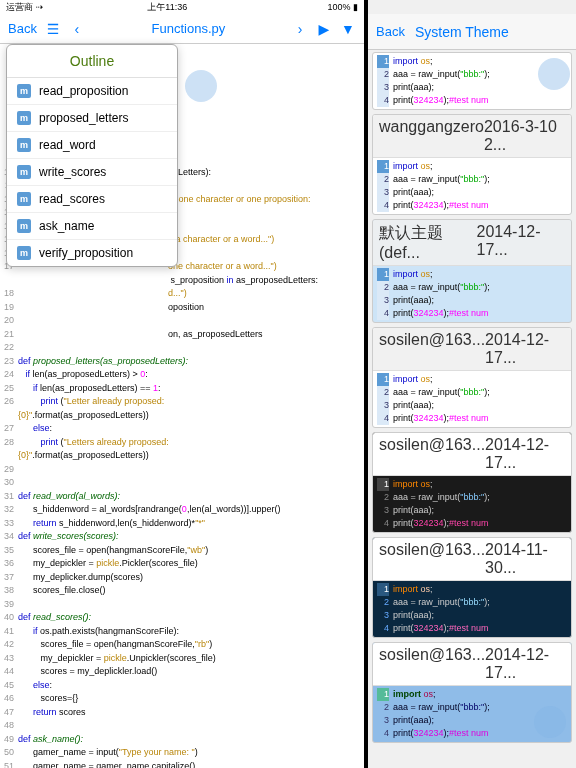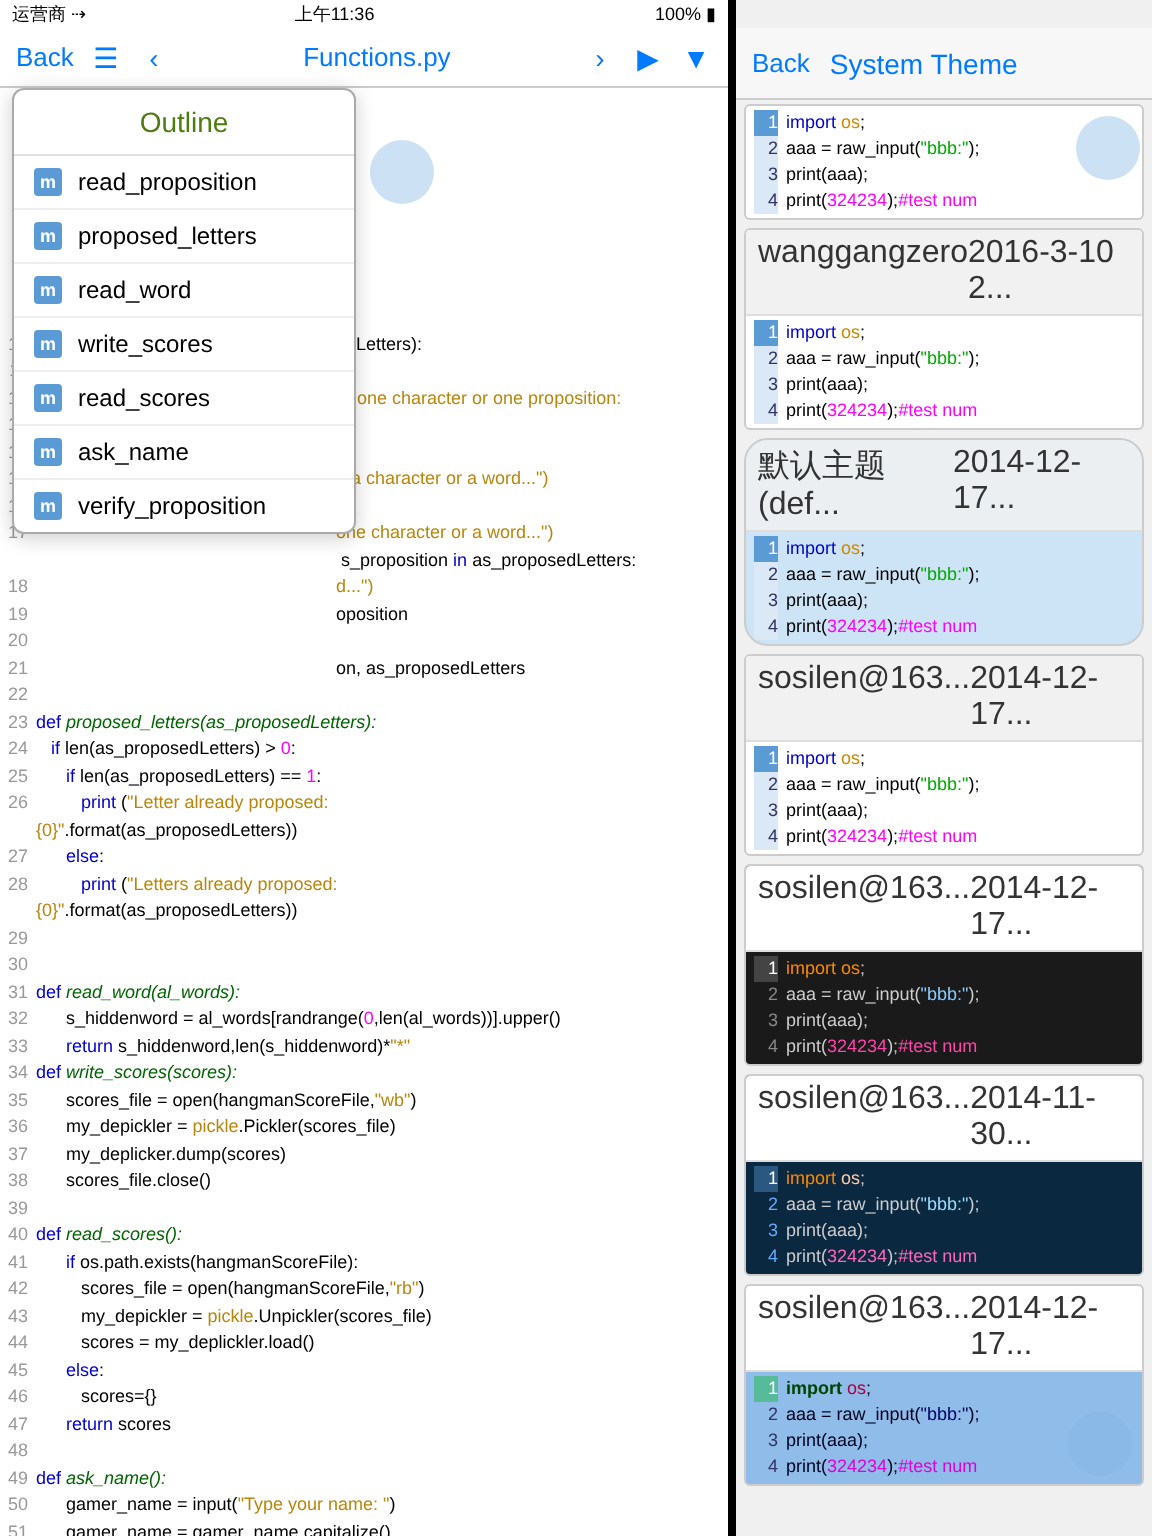--- a/index.html
+++ b/index.html
@@ -38,21 +38,21 @@
 .theme-body .tline { display: flex; line-height: 13px; }
 .tln { width: 12px; text-align: right; margin-right: 4px; }
 .t-light { background: #fff; }
 .t-light .tln { background: #dbe9f7; color: #336; }
 .t-light .tln.hl { background: #5b9bd5; color: #fff; }
 .t-light .kw { color: #00c; }
 .t-light .mod { color: #c80; }
 .t-light .str { color: #0a0; }
 .t-light .num { color: #f0f; }
 .t-light .com { color: #f0f; }
-.t-light.sel { background: #cde4f7; border-radius: 12px; }
+.t-light.sel { background: #cde4f7; }
 .t-dark { background: #1a1a1a; color: #ccc; }
 .t-dark .tln { color: #888; }
 .t-dark .tln.hl { background: #444; color: #fff; }
 .t-dark .kw { color: #f80; }
 .t-dark .mod { color: #f80; }
 .t-dark .str { color: #8cf; }
 .t-dark .num { color: #f4a; }
 .t-dark .com { color: #f4a; }
 .t-dark .theme-header { background: #fff; }
 .t-darkblue { background: #0a2840; color: #ccc; }

